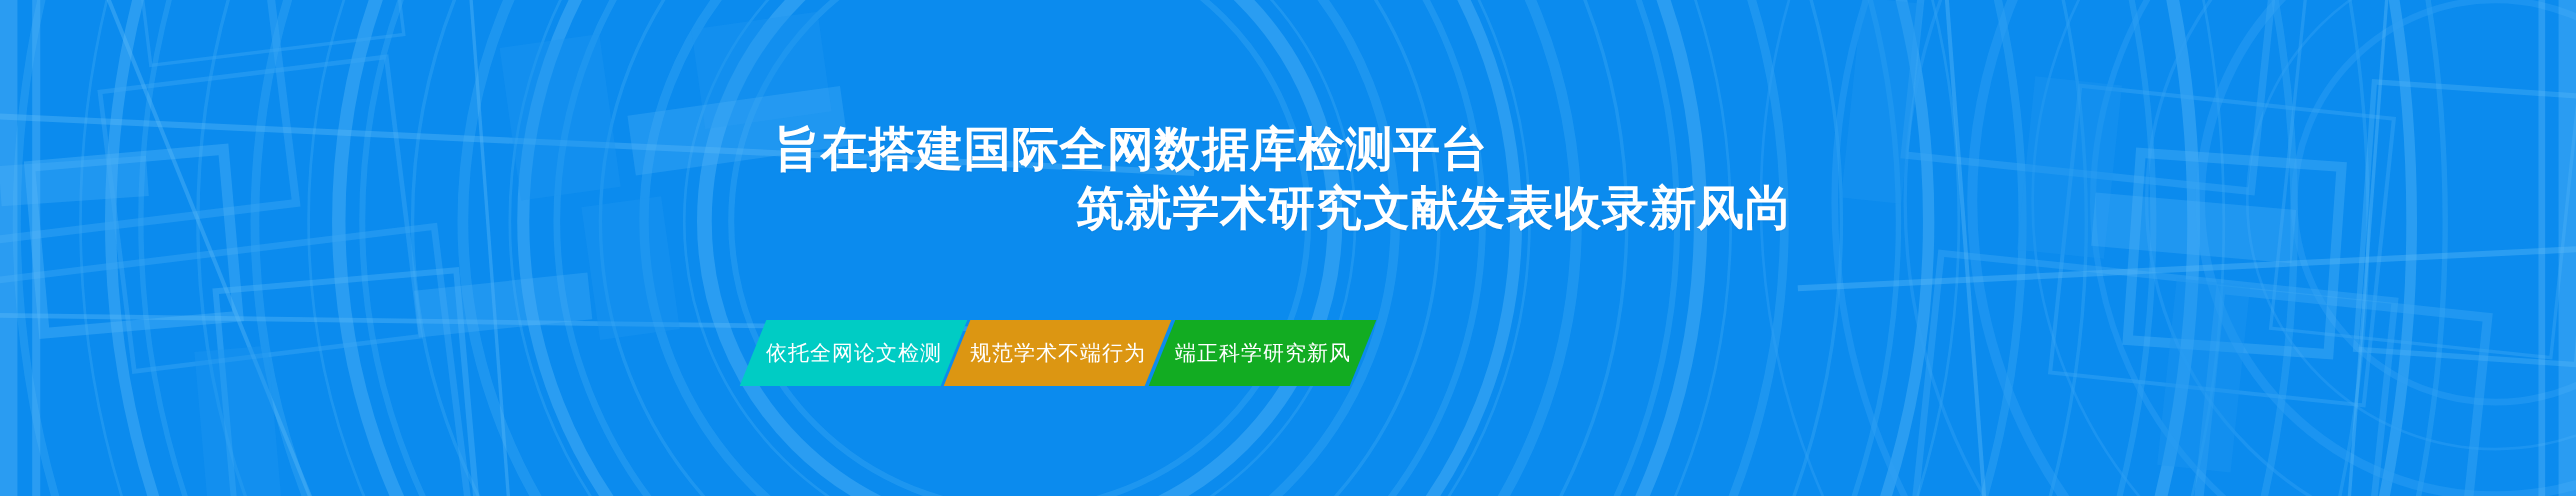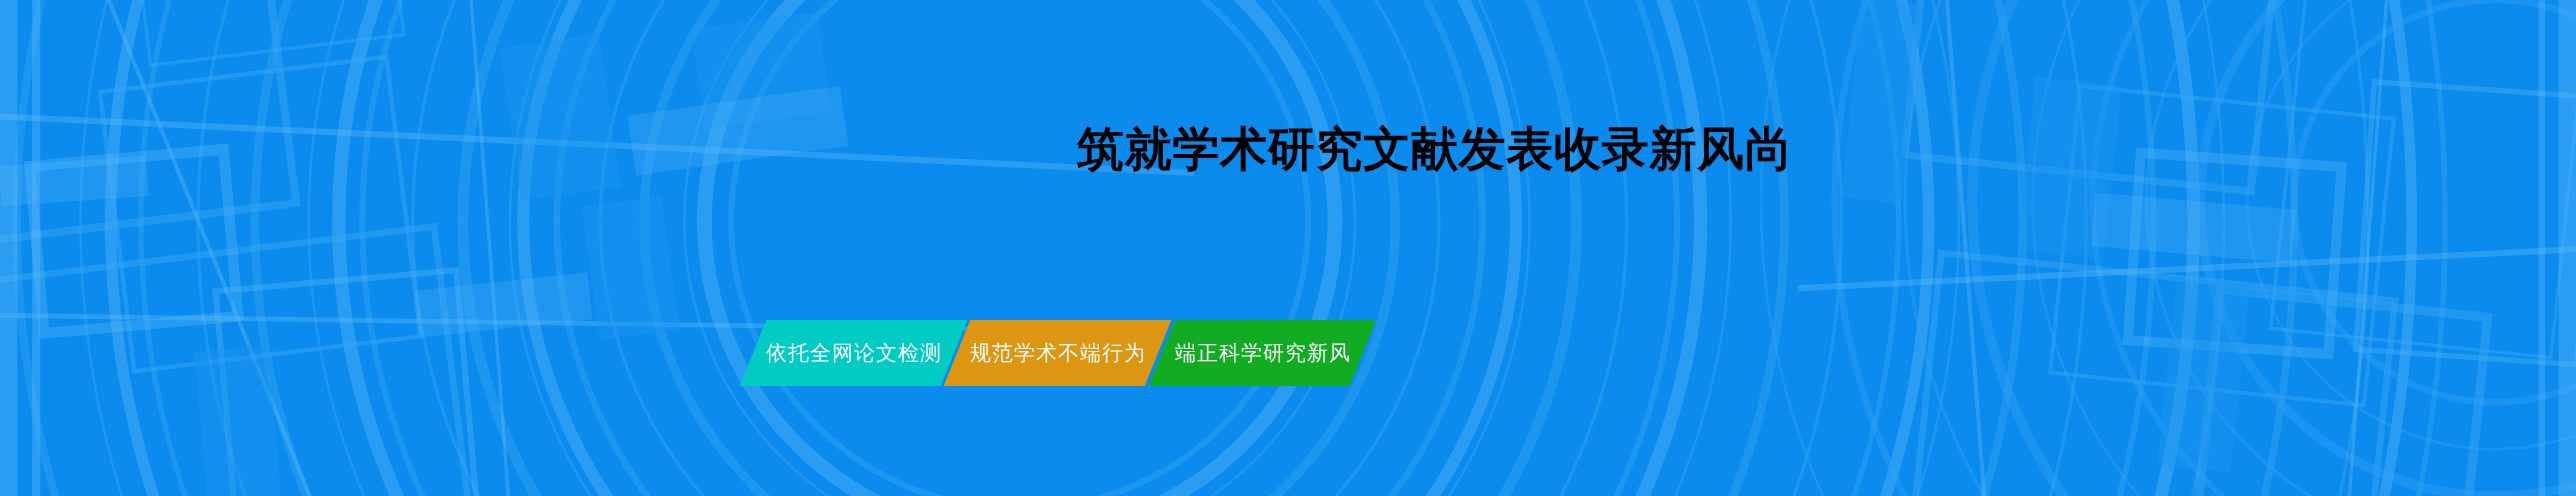--- a/index.html
+++ b/index.html
@@ -195,21 +195,22 @@
       <g fill="#63bdf9" fill-opacity="0.35">
         <rect x="0" y="0" width="26" height="740"></rect>
         <rect x="48" y="0" width="12" height="740"></rect>
         <rect x="3814" y="0" width="26" height="740"></rect>
         <rect x="3784" y="0" width="10" height="740"></rect>
       </g>
     </g>
   </svg>
 
   <div class="headline">
-    <div class="headline-line l2" style="color: #000000;">筑就学术研究文献发表收录新风尚</div>
+    <div class="headline-line l1" style="color: rgb(255, 255, 255);">旨在搭建国际全网数据库检测平台</div>
+    <div class="headline-line l2" style="color: #ffffff;">筑就学术研究文献发表收录新风尚</div>
   </div>
 
   <div class="tag-strip">
     <div class="tag teal" style="background: rgb(0, 204, 196);">
       <span class="tag-label">依托全网论文检测</span>
     </div>
     <div class="tag orange" style="background: rgb(220, 150, 18);">
       <span class="tag-label">规范学术不端行为</span>
     </div>
     <div class="tag green" style="background: rgb(18, 172, 34);">

